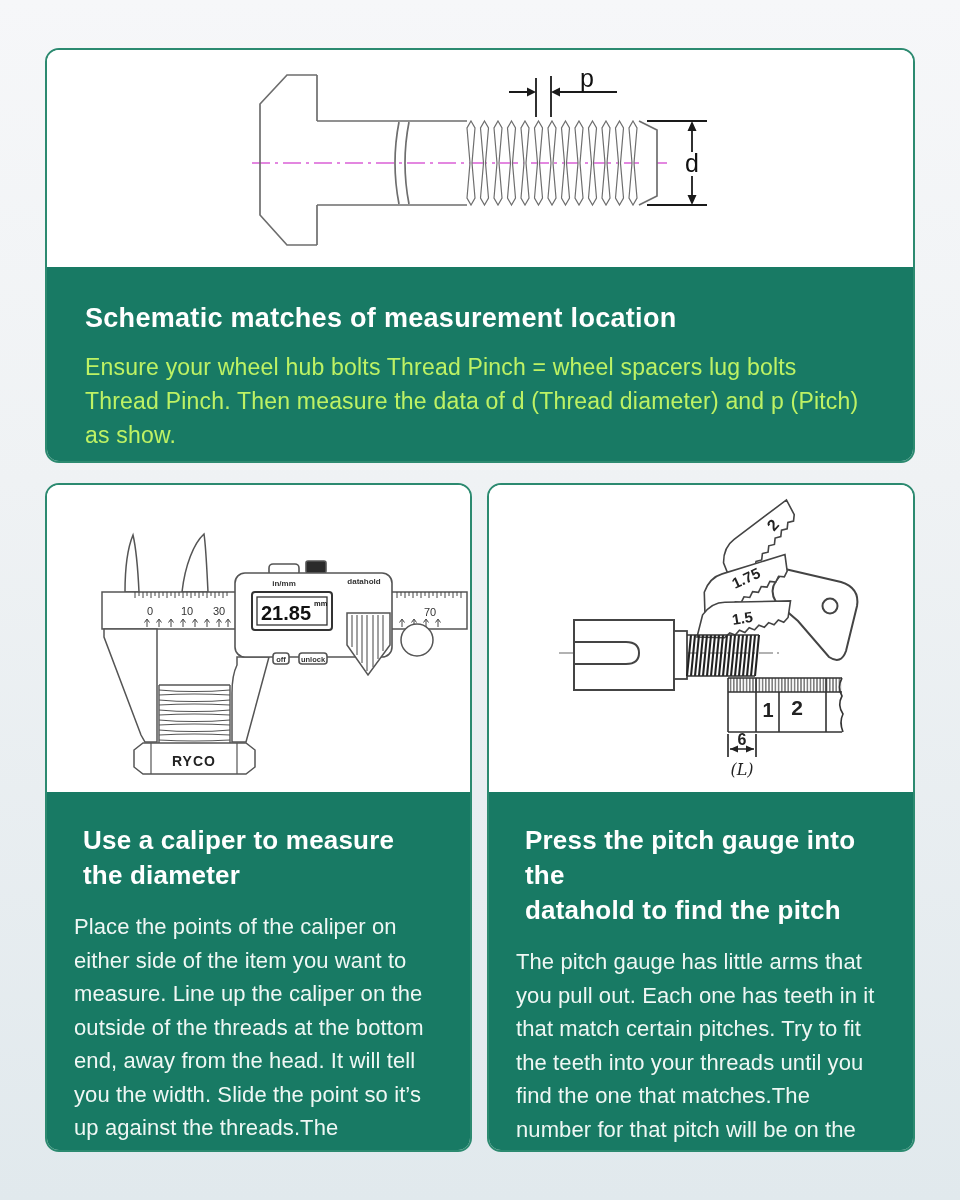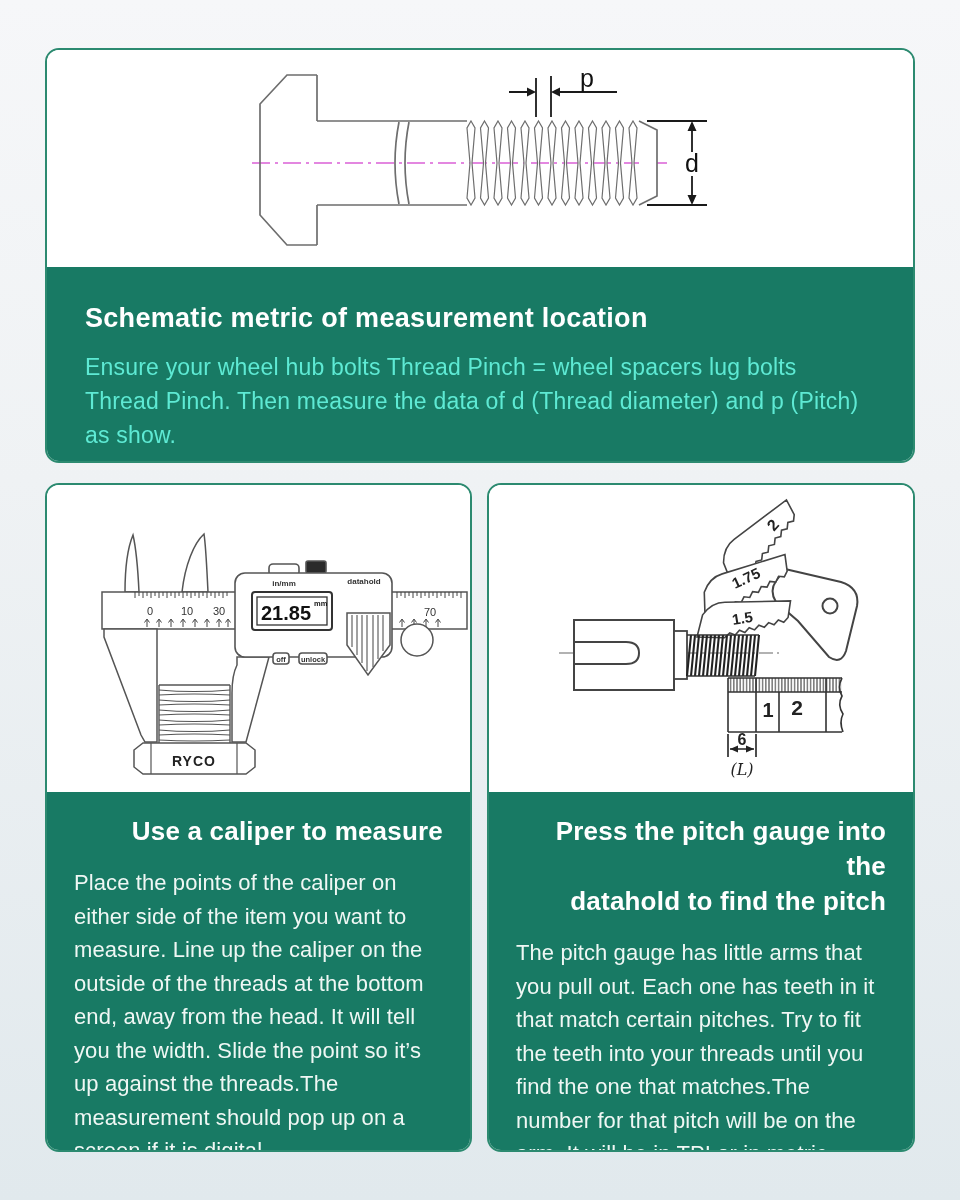--- a/index.html
+++ b/index.html
@@ -12,22 +12,22 @@
   .card-left{left:45px;top:483px;width:427px;height:669px;}
   .card-right{left:487px;top:483px;width:428px;height:669px;}
   .img-area{background:#fff;position:relative;}
   .img-area.top{height:217px;}
   .img-area.small{height:307px;}
   .caption{background:#187a64;color:#ffffff;position:absolute;left:0;right:0;bottom:0;top:217px;}
   .caption.small{top:307px;}
   .caption-inner{padding:36px 38px 0 38px;}
   .caption-inner.small{padding:22px 27px 0 27px;}
   h1.cap-title{margin:0;font-size:27px;font-weight:bold;letter-spacing:.3px;}
-  .cap-body{margin:16px 0 0 0;font-size:23px;line-height:34px;color:#5eead4;letter-spacing:.2px;}
-  h2.cap-title-sm{margin:0;font-size:26px;font-weight:bold;line-height:35px;letter-spacing:.2px;text-align:right;}
+  .cap-body{margin:16px 0 0 0;font-size:23px;line-height:34px;color:#bef264;letter-spacing:.2px;}
+  h2.cap-title-sm{margin:9px;font-size:26px;font-weight:bold;line-height:35px;letter-spacing:.2px;}
   .cap-body-sm{margin:17px 0 0 0;font-size:22px;line-height:33.5px;color:#eff7f4;letter-spacing:.1px;}
   svg text{font-family:"Liberation Sans",sans-serif;}
   svg .serif{font-family:"DejaVu Serif",serif;}
 </style>
 </head>
 <body>
 
 <div class="page">
 
   <div class="card card-top">
@@ -76,21 +76,21 @@
           <path d="M600,71 H660 M600,155 H660"></path>
           <path d="M645,80 V147"></path>
           <path d="M645,71 L640.5,81 L649.5,81 Z M645,155 L640.5,145 L649.5,145 Z" fill="#1a1a1a" stroke="none"></path>
         </g>
         <rect x="636" y="102" width="18" height="24" fill="#ffffff"></rect>
         <text x="645" y="122" font-size="25" fill="#111" text-anchor="middle">d</text>
       </svg>
     </div>
     <div class="caption">
       <div class="caption-inner">
-        <h1 class="cap-title">Schematic metric of measurement location</h1>
+        <h1 class="cap-title">Schematic matches of measurement location</h1>
         <p class="cap-body">Ensure your wheel hub bolts Thread Pinch = wheel spacers lug bolts Thread Pinch. Then measure the data of d (Thread diameter) and p (Pitch) as show.</p>
       </div>
     </div>
   </div>
 
   <div class="card card-left">
     <div class="img-area small">
       <svg viewBox="0 0 423 307" width="423" height="307">
         <g stroke="#555" stroke-width="1.5" fill="#ffffff">
 
@@ -150,21 +150,21 @@
         <g stroke="#555" stroke-width="1.5" fill="#ffffff">
           <circle cx="370" cy="155" r="16"></circle>
           <path d="M300,128 H343 V160 L321,190 L300,160 Z"></path>
           <path d="M305,130V162 M310,130V170 M315,130V178 M320,130V186 M326,130V182 M331,130V174 M336,130V166" stroke-width="1.1" fill="none"></path>
         </g>
       </svg>
     </div>
     <div class="caption small">
       <div class="caption-inner small">
         <h2 class="cap-title-sm"><span>Use a caliper to measure</span><br>
-          </h2>
+          <span>the diameter</span></h2>
         <p class="cap-body-sm">Place the points of the caliper on either side of the item you want to measure. Line up the caliper on the outside of the threads at the bottom end, away from the head. It will tell you the width. Slide the point so it’s up against the threads.The measurement should pop up on a screen if it is digital.</p>
       </div>
     </div>
   </div>
 
   <div class="card card-right">
     <div class="img-area small">
       <svg viewBox="0 0 424 307" width="424" height="307">
         <defs>
           <path id="leafblade" d="M0,0 L9,-21 Q20,-32 33,-30 L98,-21 L93,-5 l-5,4 l-5,-3 l-5,4 l-5,-3 l-5,4 l-5,-3 l-5,4 l-5,-3 l-5,4 l-5,-3 l-5,4 l-5,-3 l-6,4 Z"></path>

